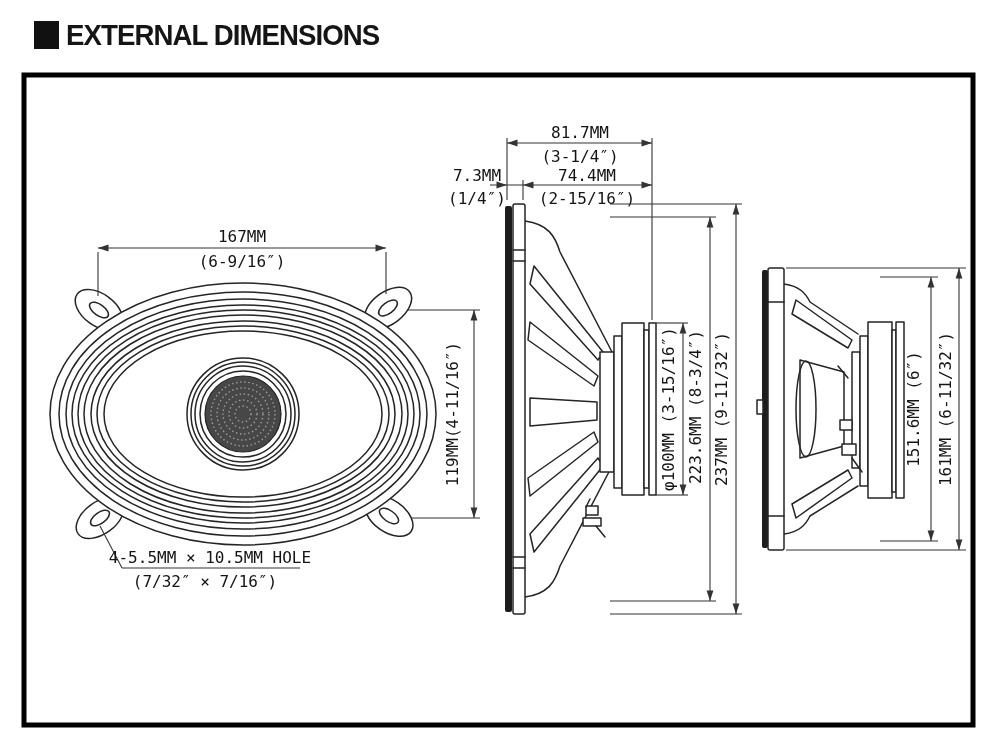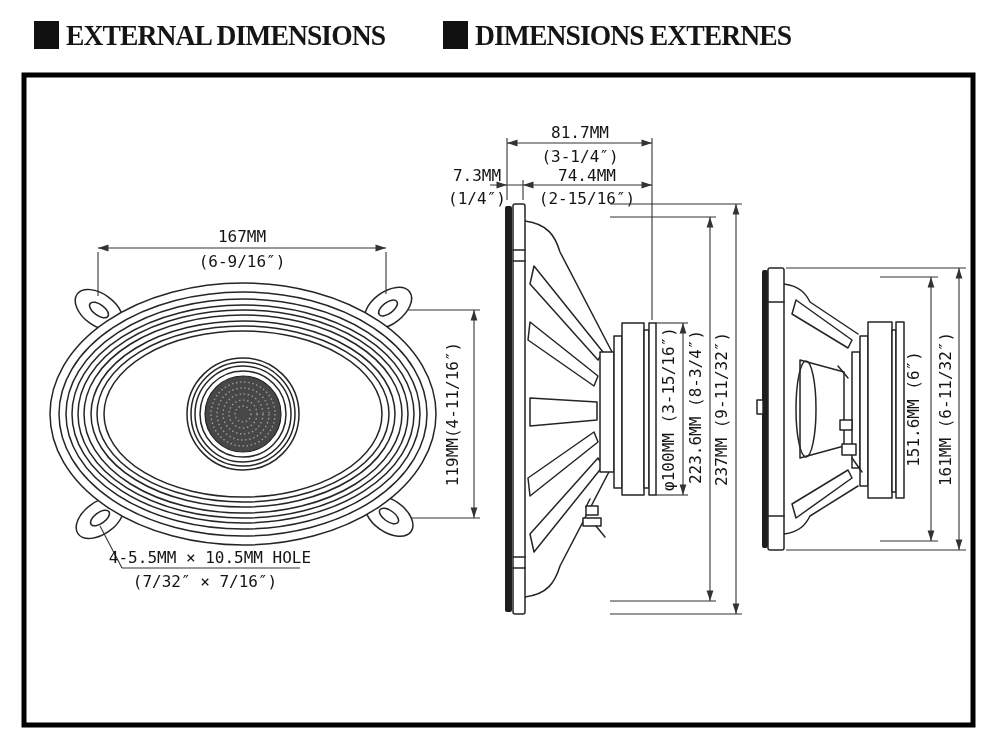--- a/index.html
+++ b/index.html
@@ -1,21 +1,21 @@
 <!DOCTYPE html>
 <html><head>
 <meta charset="utf-8">
 <style>
   html,body{margin:0;padding:0;}
   body{
     width:1000px;height:750px;background:#ffffff;position:relative;
     font-family:"Liberation Sans",sans-serif;overflow:hidden;
   }
   .header{position:absolute;top:18px;left:34px;display:flex;gap:30px;align-items:center;}
-  .title-item{display:flex;align-items:center;gap:7px;font-family:Liberation Serif, serif;}
+  .title-item{display:flex;align-items:center;gap:7px;}
   .sq{width:25px;height:28px;background:#111;flex:0 0 auto;}
   .title-text{
     font-weight:700;font-size:30px;color:#151515;letter-spacing:-1px;
     white-space:nowrap;display:inline-block;transform:scaleX(0.92);transform-origin:left center;
   }
   svg.diagram{position:absolute;left:0;top:0;}
   .frame{fill:none;stroke:#000;stroke-width:5;}
   .ln{stroke:#252525;stroke-width:1.5;fill:none;stroke-linejoin:round;stroke-linecap:round;}
   .fw{fill:#ffffff;stroke:#252525;stroke-width:1.5;stroke-linejoin:round;}
   .dk{fill:#1d1d1d;stroke:none;}
@@ -25,24 +25,20 @@
   .mesh{fill:none;stroke:#9b9b9b;stroke-width:1.4;stroke-dasharray:1.5 2.6;}
 </style>
 </head>
 <body>
 
 <div class="header">
   <div class="title-item">
     <span class="sq"></span>
     <span class="title-text">EXTERNAL DIMENSIONS</span>
   </div>
-  <div class="title-item">
-    <span class="sq"></span>
-    <span class="title-text">DIMENSIONS EXTERNES</span>
-  </div>
 </div>
 
 <svg class="diagram" width="1000" height="750" viewBox="0 0 1000 750">
   <defs>
     <path id="arw" class="arw" d="M0,0 L-10.5,-3.4 L-10.5,3.4 Z"></path>
   </defs>
 
   <rect class="frame" x="24" y="75" width="949" height="650"></rect>
 
   <g>

